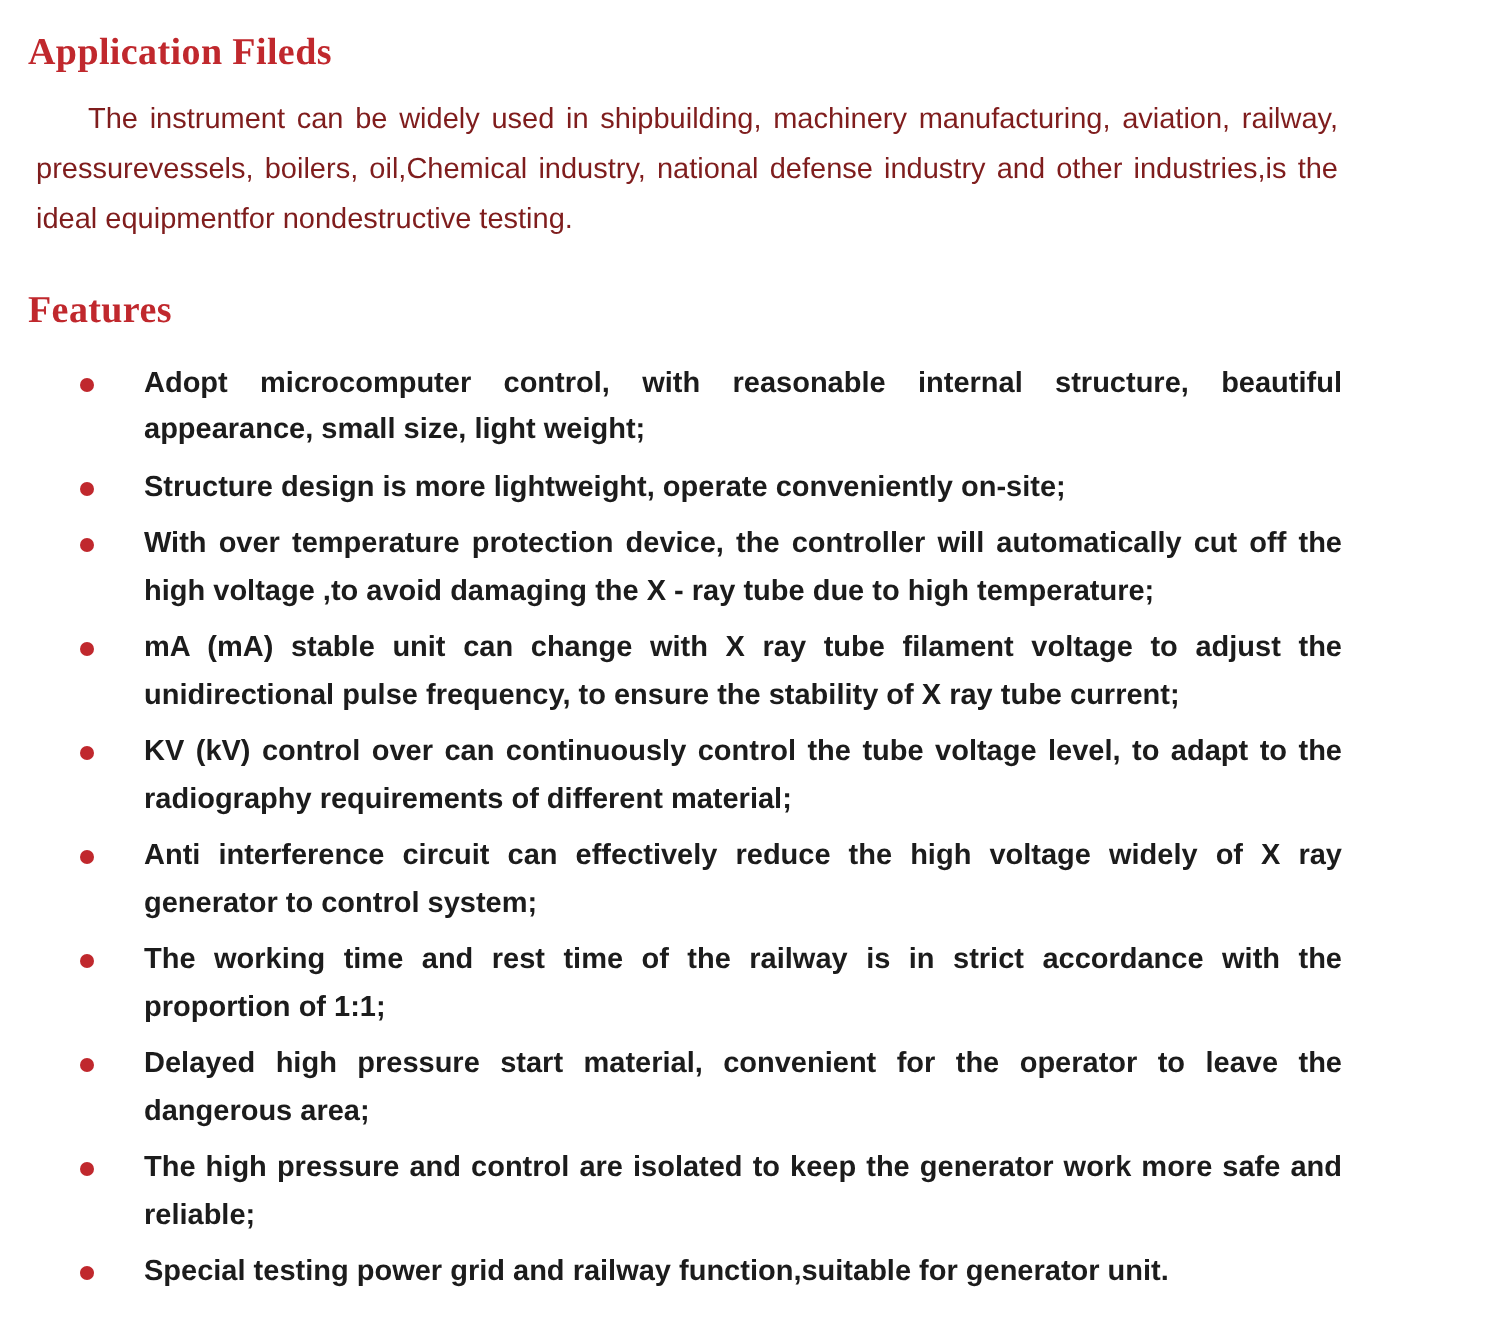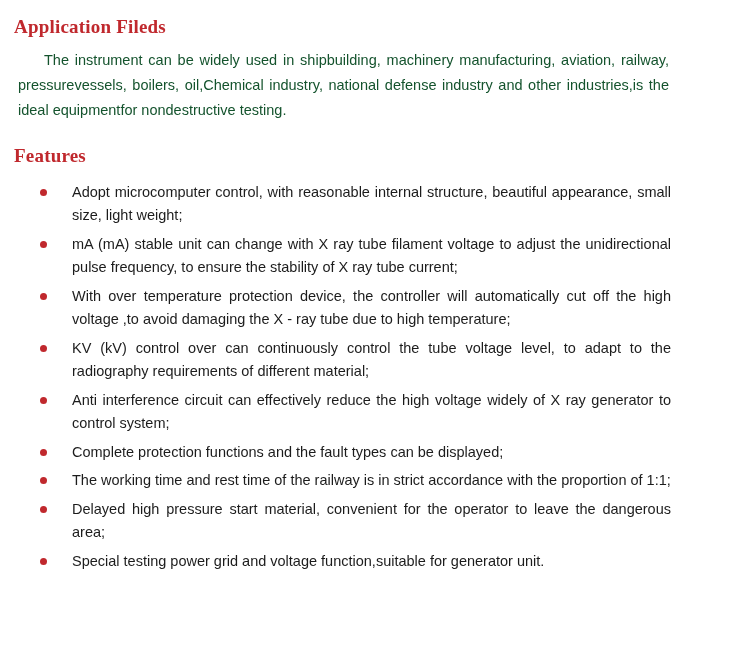--- a/index.html
+++ b/index.html
@@ -34,21 +34,21 @@
     margin-bottom: 14px;
     font-family: Liberation Serif, serif;
   }
   p.body-text {
     font-size: 14.5px;
     line-height: 1.72;
     text-align: justify;
     text-justify: inter-word;
     margin: 0 4px 0 4px;
     text-indent: 26px;
-    color: #14532d;
+    color: #7f1d1d;
   }
   ul.feature-list {
     list-style: none;
     margin: 0;
     padding: 0 2px 0 14px;
   }
   ul.feature-list li {
     position: relative;
     padding-left: 44px;
     font-size: 14.5px;
@@ -63,65 +63,70 @@
     left: 12px;
     top: 8px;
     width: 7px;
     height: 7px;
     border-radius: 50%;
     background: #c0282d;
     display: block;
   }
   ul.feature-list li .txt {
     display: block;
+    font-weight: bold;
   }
 </style>
 </head>
 <body>
 
 <div class="page">
 
   <h2 class="section-title">Application Fileds</h2>
 
   <p class="body-text">The instrument can be widely used in shipbuilding, machinery manufacturing, aviation, railway, pressurevessels, boilers, oil,Chemical industry, national defense industry and other industries,is the ideal equipmentfor nondestructive testing.</p>
 
   <h2 class="section-title features">Features</h2>
 
   <ul class="feature-list">
     <li>
         <span class="bullet"></span>
         <span class="txt">Adopt microcomputer control, with reasonable internal structure, beautiful appearance, small size, light weight;</span>
       </li>
     <li>
         <span class="bullet"></span>
-        <span class="txt">mA (mA) stable unit can change with X ray tube filament voltage to adjust the unidirectional pulse frequency, to ensure the stability of X ray tube current;</span>
+        <span class="txt">Structure design is more lightweight, operate conveniently on-site;</span>
       </li>
     <li>
         <span class="bullet"></span>
         <span class="txt">With over temperature protection device, the controller will automatically cut off the high voltage ,to avoid damaging the X - ray tube due to high temperature;</span>
+      </li>
+    <li>
+        <span class="bullet"></span>
+        <span class="txt">mA (mA) stable unit can change with X ray tube filament voltage to adjust the unidirectional pulse frequency, to ensure the stability of X ray tube current;</span>
       </li>
     <li>
         <span class="bullet"></span>
         <span class="txt">KV (kV) control over can continuously control the tube voltage level, to adapt to the radiography requirements of different material;</span>
       </li>
     <li>
         <span class="bullet"></span>
         <span class="txt">Anti interference circuit can effectively reduce the high voltage widely of X ray generator to control system;</span>
       </li>
     <li>
         <span class="bullet"></span>
-        <span class="txt">Complete protection functions and the fault types can be displayed;</span>
-      </li>
-    <li>
-        <span class="bullet"></span>
         <span class="txt">The working time and rest time of the railway is in strict accordance with the proportion of 1:1;</span>
       </li>
     <li>
         <span class="bullet"></span>
         <span class="txt">Delayed high pressure start material, convenient for the operator to leave the dangerous area;</span>
       </li>
     <li>
         <span class="bullet"></span>
-        <span class="txt">Special testing power grid and voltage function,suitable for generator unit.</span>
+        <span class="txt">The high pressure and control are isolated to keep the generator work more safe and reliable;</span>
+      </li>
+    <li>
+        <span class="bullet"></span>
+        <span class="txt">Special testing power grid and railway function,suitable for generator unit.</span>
       </li>
   </ul>
 
 </div>
 
 </body></html>

